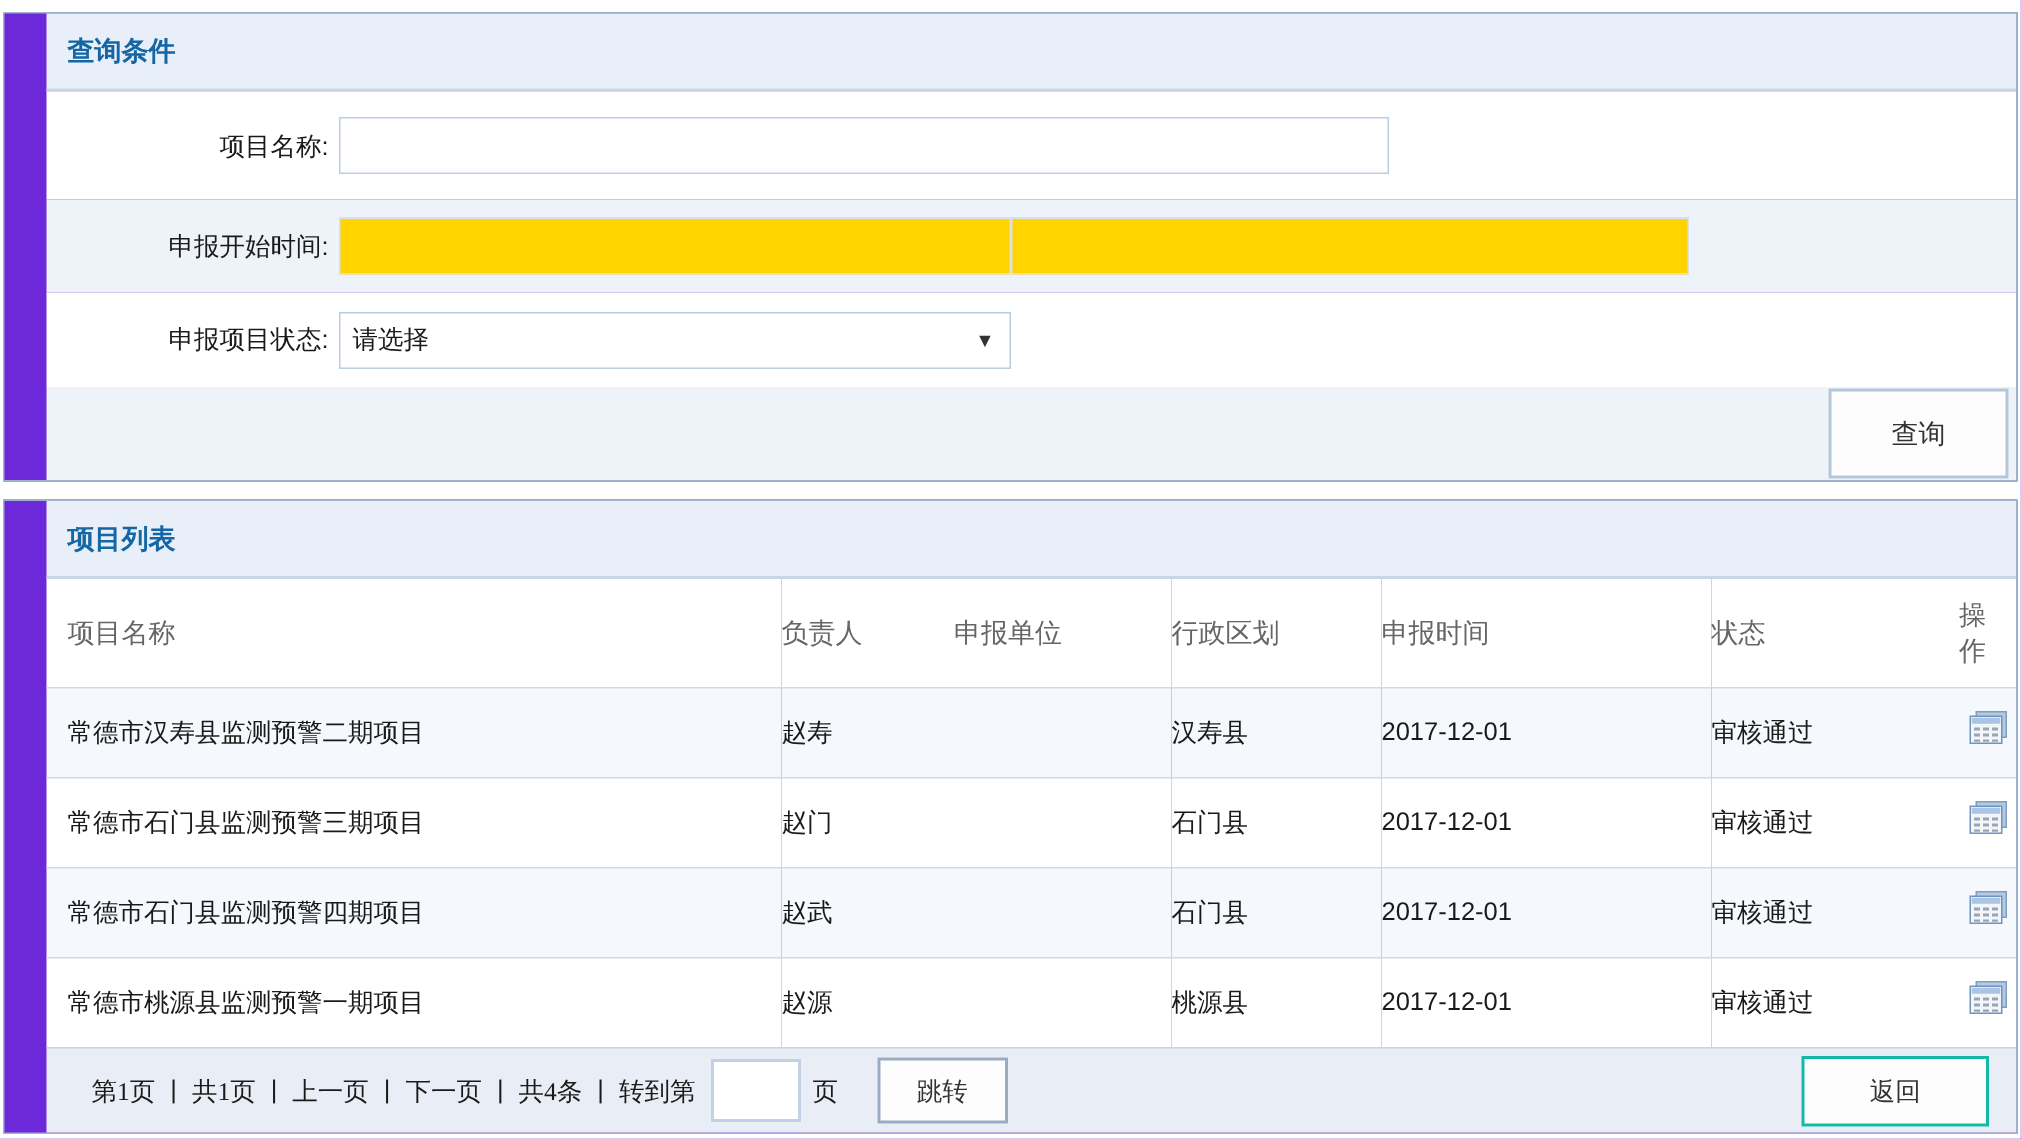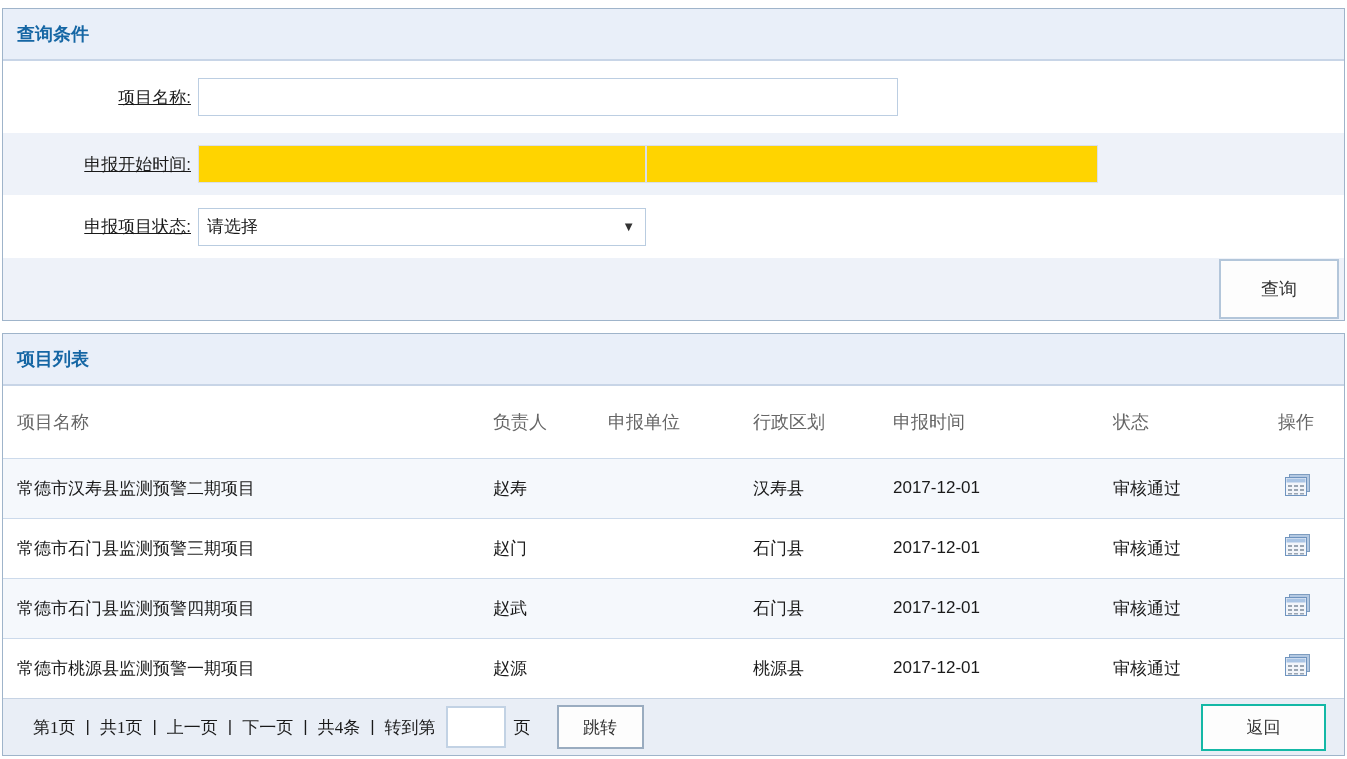--- a/index.html
+++ b/index.html
@@ -6,21 +6,22 @@
   html,body { background:#ffffff; }
   body {
     width:1347px; height:759px;
     font-family:"Liberation Sans","DejaVu Sans",sans-serif;
     font-size:17px; color:#1a1a1a; overflow:hidden;
   }
   .page { padding:8px 2px 2px 2px; }
 
   .panel {
     border:1px solid #9fb4ca;
-    background:#86efac;
+    background:#6d28d9;
+    padding-left:28px;
   }
   .panel + .panel { margin-top:12px; }
 
   .panel-header {
     height:52px;
     background:#e9eff9;
     border-bottom:2px solid #c8d5e7;
     display:flex; align-items:center;
     padding-left:14px;
     font-size:18px; font-weight:bold; color:#1566a4;
@@ -30,21 +31,21 @@
   .frow { display:flex; align-items:center; }
   .frow.white { background:#ffffff; }
   .frow.alt   { background:#eef2f9; }
   .r1 { height:72px; }
   .r2 { height:62px; }
   .r3 { height:63px; }
   .r4 { height:62px; justify-content:flex-end; padding-right:5px; }
 
   .flabel {
     width:195px; text-align:right; padding-right:7px;
-    font-size:17px; color:#1a1a1a; flex:0 0 auto;text-decoration:underline;
+    font-size:17px; color:#1a1a1a; flex:0 0 auto;
   }
   .flabel.second { width:228px; }
 
   .text-input {
     width:700px; height:38px;
     border:1px solid #bccee2; background:#ffffff;
     font:inherit; padding:0 8px; outline:none;
   }
   .date-input {
     height:38px;

